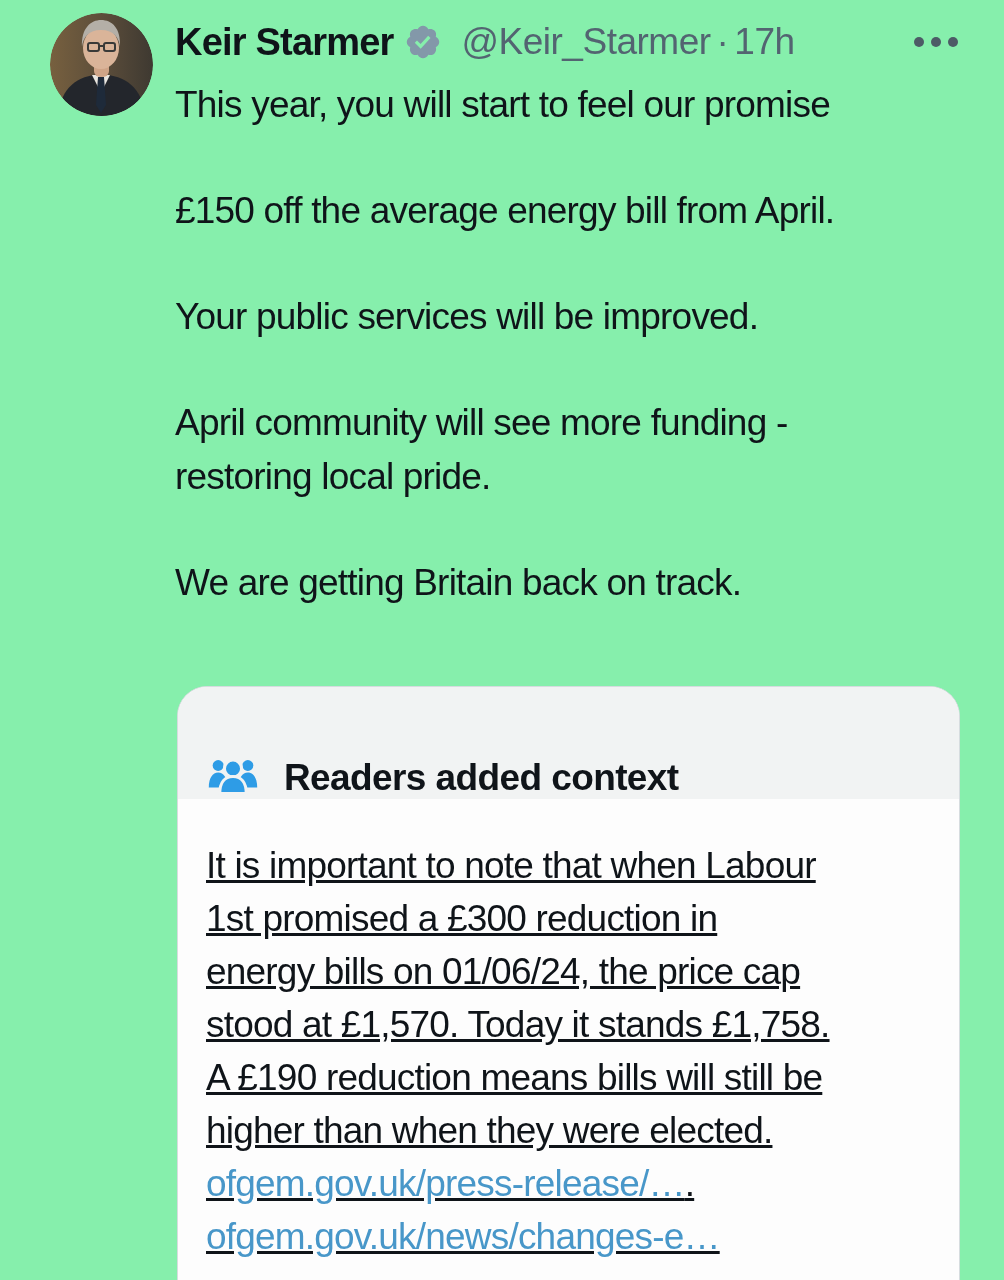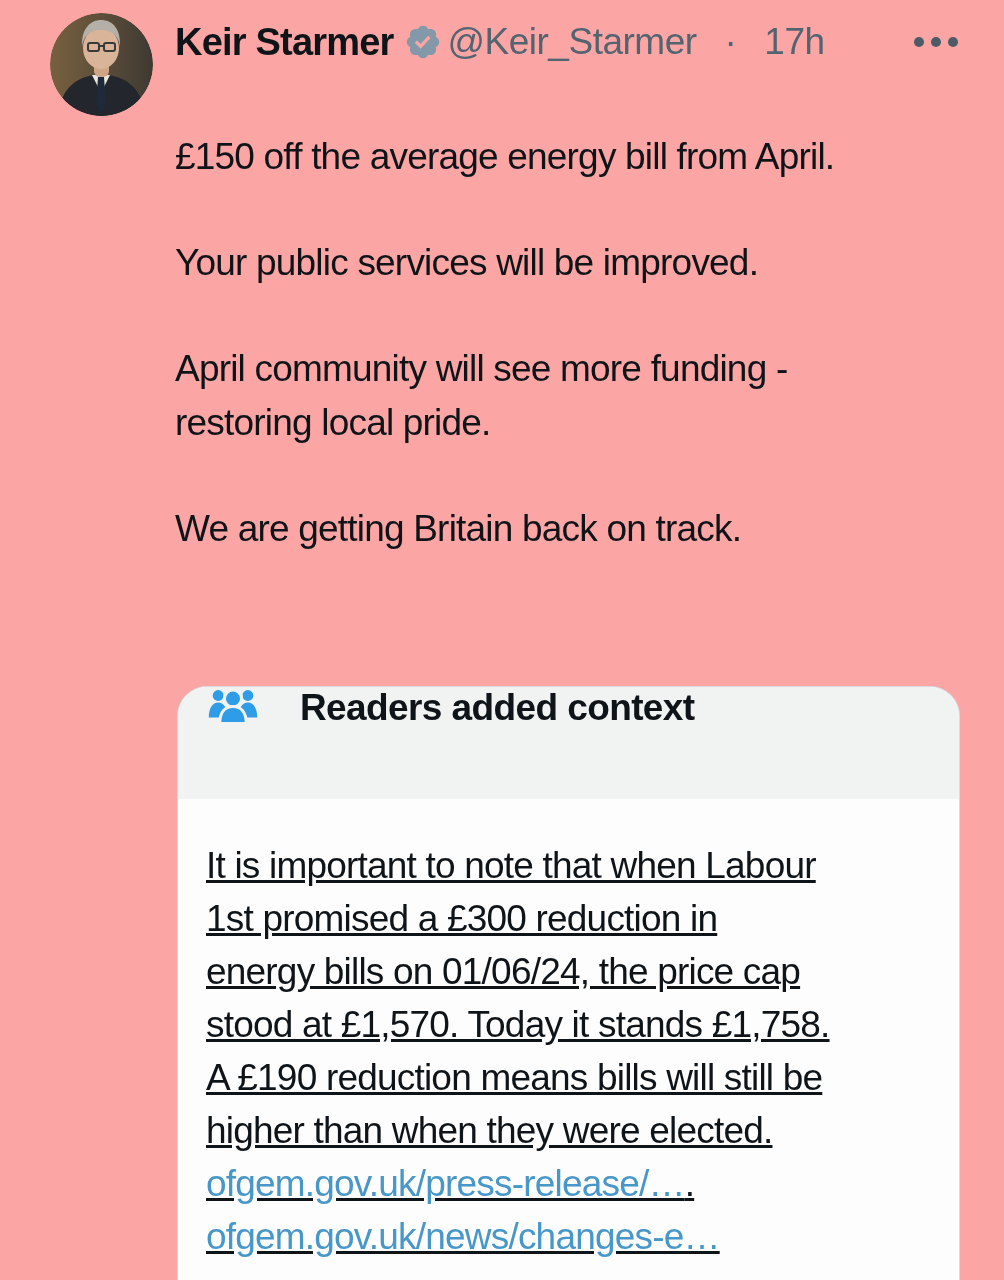--- a/index.html
+++ b/index.html
@@ -2,42 +2,42 @@
 <html><head>
 <meta charset="utf-8">
 <style>
   * { margin:0; padding:0; box-sizing:border-box; }
   html,body { background:#ffffff; }
   body {
     width:1004px; height:1280px; overflow:hidden;
     font-family:"Liberation Sans", sans-serif;
     color:#0f1419;
   }
-  .screen { position:relative; width:1004px; height:1280px; background:#fca5a5; }
+  .screen { position:relative; width:1004px; height:1280px; background:#86efac; }
 
   
   .avatar {
     position:absolute; left:50px; top:13px; width:103px; height:103px;
     border-radius:50%; overflow:hidden; cursor:pointer;
   }
   .avatar svg { display:block; width:100%; height:100%; }
 
   
   .header-row {
     position:absolute; left:175px; top:18px; width:785px; height:48px;
     display:flex; align-items:center; white-space:nowrap;
   }
   .display-name {
     font-size:38px; font-weight:bold; letter-spacing:-0.8px; color:#0f1419;
     cursor:pointer;
   }
   .badge { width:38px; height:38px; margin-left:10px; flex:0 0 auto; }
   .handle-group {
-    margin-left:6px; font-size:37px; letter-spacing:-0.5px; color:#536471;
-    display:flex; align-items:center; gap:28px;
+    margin-left:20px; font-size:37px; letter-spacing:-0.5px; color:#536471;
+    display:flex; align-items:center; gap:6px;
   }
   .more-btn {
     margin-left:auto; display:flex; gap:7px; align-items:center;
     padding:4px 2px; cursor:pointer;
   }
   .more-btn i { width:10px; height:10px; border-radius:50%; background:#4d5b66; }
 
   
   .tweet {
     position:absolute; left:175px; top:78px; width:810px;
@@ -46,22 +46,22 @@
   .tweet .para + .para { margin-top:52px; }
   .tweet .tline { white-space:nowrap; }
 
   
   .note-box {
     position:absolute; left:177px; top:686px; width:783px; height:644px;
     border:1.5px solid #d6dcdf; border-radius:30px; background:#fdfdfd;
     overflow:hidden;
   }
   .note-header {
-    height:112px; background:#f1f3f3; display:flex; align-items:flex-start;
-    padding:0 30px; gap:42px;
+    height:112px; background:#f1f3f3; display:flex; align-items:flex-end;
+    padding:0 30px; gap:26px;
   }
   .people-icon { width:50px; height:42px; flex:0 0 auto; }
   .note-title {
     font-size:37px; font-weight:bold; letter-spacing:-0.6px; color:#0f1419;
   }
   .note-body {
     padding:40px 28px 0 28px; font-size:37px; line-height:53px;
     letter-spacing:-0.8px; color:#0f1419;
   }
   .note-body .nline { white-space:nowrap;text-decoration:underline; }
@@ -119,20 +119,21 @@
     </span>
     <span class="more-btn">
       <i></i>
         <i></i>
         <i></i>
     </span>
   </div>
 
   <div class="tweet">
     <div class="para">
+      <div class="tline">This year, you will start to feel our promise</div>
     </div>
     <div class="para">
       <div class="tline">£150 off the average energy bill from April.</div>
     </div>
     <div class="para">
       <div class="tline">Your public services will be improved.</div>
     </div>
     <div class="para">
       <div class="tline">April community will see more funding -</div>
       <div class="tline">restoring local pride.</div>

